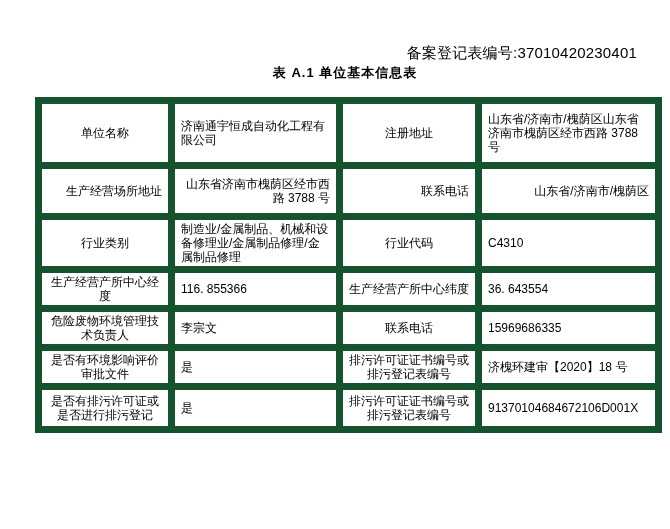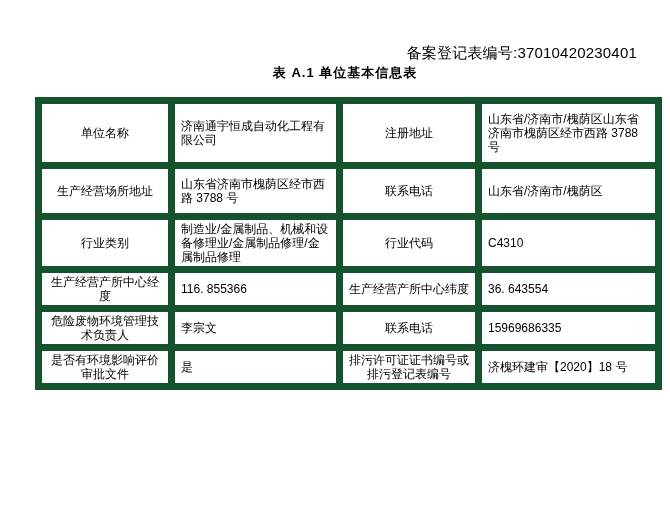--- a/index.html
+++ b/index.html
@@ -51,21 +51,21 @@
     padding:2px 4px;
   }
   td.val{
     text-align:left;
   }
   col.c1{width:133px;}
   col.c2{width:168px;}
   col.c3{width:139px;}
   col.c4{width:180px;}
   tr:nth-child(1) td{height:54px;}
-  tr:nth-child(2) td{height:40px;}
+  tr:nth-child(2) td{height:40px;text-align:right;}
   tr:nth-child(3) td{height:38px;margin-top:36px;}
   tr:nth-child(4) td{height:28px;}
   tr:nth-child(5) td{height:28px;}
   tr:nth-child(6) td{height:28px;}
   tr:nth-child(7) td{height:32px;}
   tr:nth-child(8) td{height:36px;}
   tr:nth-child(9) td{height:38px;}
 </style>
 </head>
 <body>
@@ -119,14 +119,20 @@
     <td class="val">15969686335</td>
   </tr>
 
   <tr>
     <td class="lbl">是否有环境影响评价审批文件</td>
     <td class="val">是</td>
     <td class="lbl">排污许可证证书编号或排污登记表编号</td>
     <td class="val">济槐环建审【2020】18 号</td>
   </tr>
 
+  <tr>
+    <td class="lbl">是否有排污许可证或是否进行排污登记</td>
+    <td class="val">是</td>
+    <td class="lbl">排污许可证证书编号或排污登记表编号</td>
+    <td class="val">91370104684672106D001X</td>
+  </tr>
 </tbody>
 </table>
 
 </body></html>

